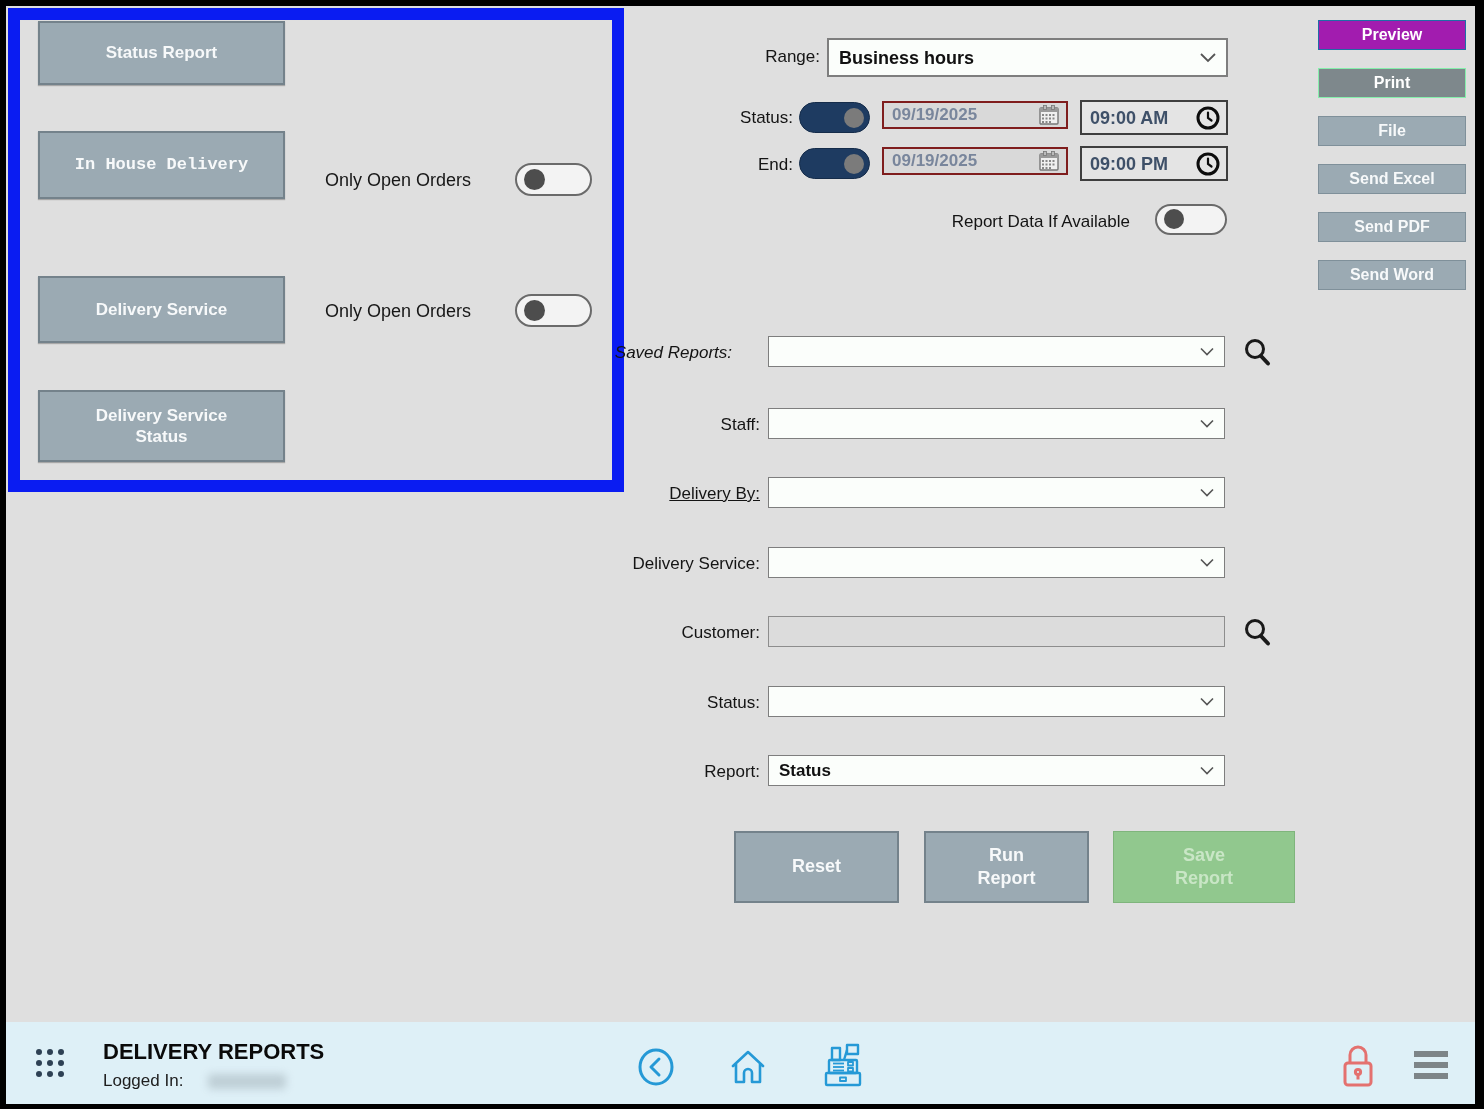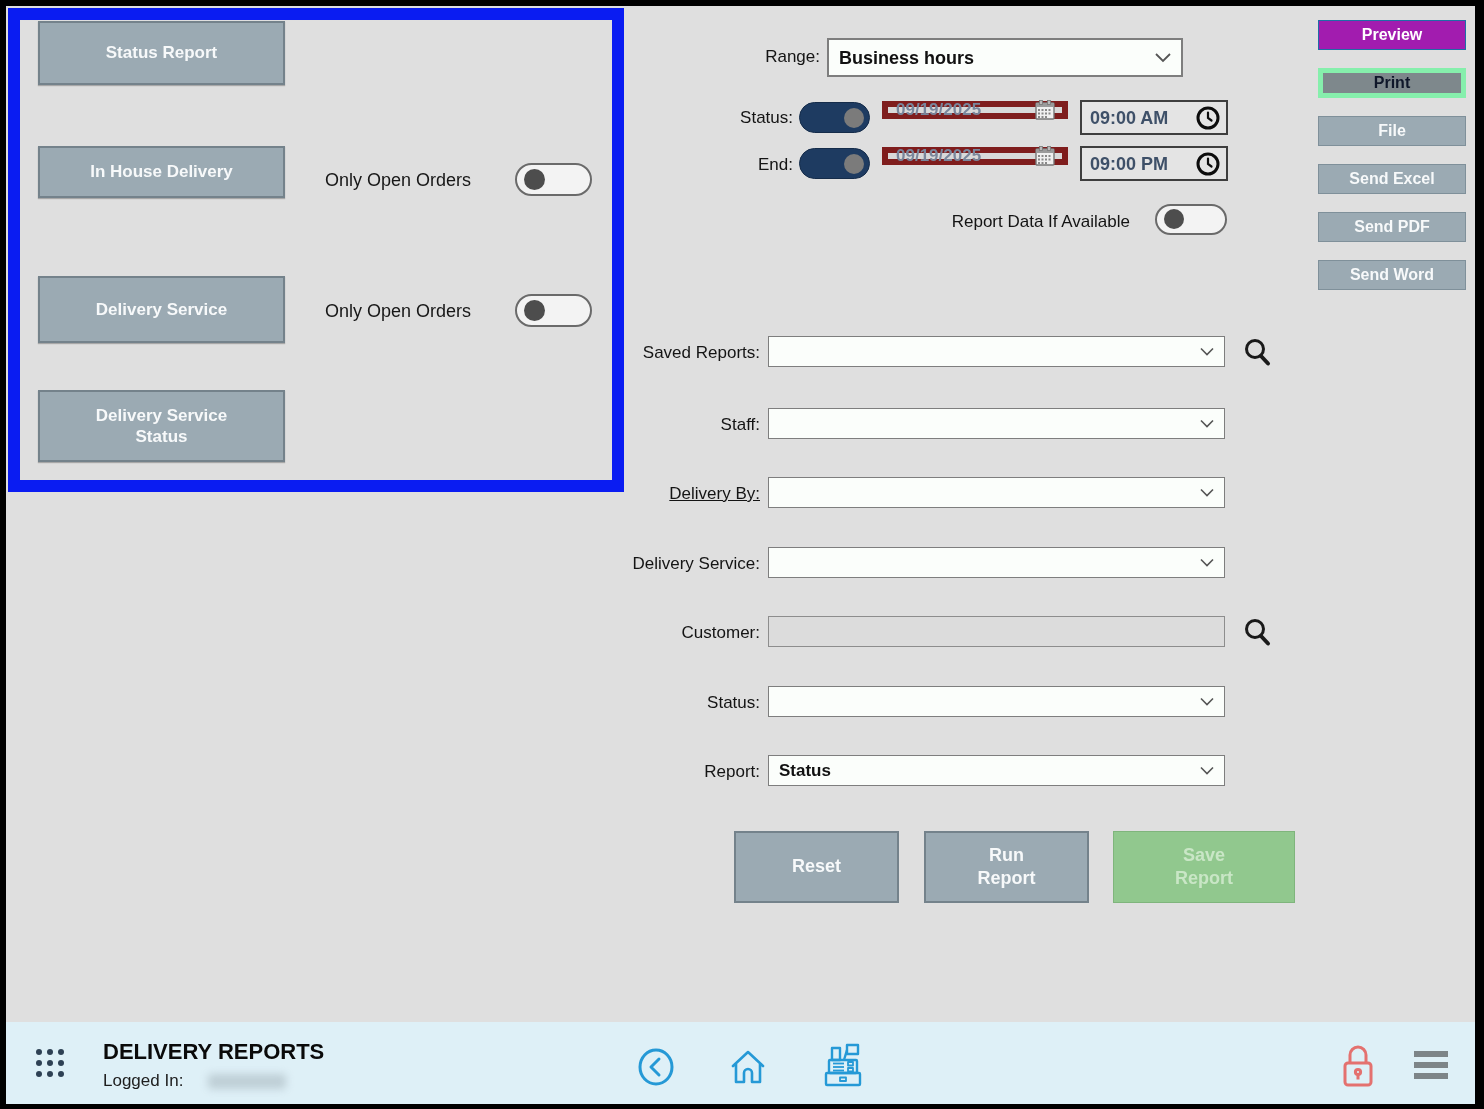--- a/index.html
+++ b/index.html
@@ -11,21 +11,21 @@
   
   .highlight-box { position:absolute; left:8px; top:8px; width:616px; height:484px;
                    border:12px solid #0a1cf2; background:#dfdfdf; }
 
   
   .report-btn { position:absolute; left:38px; width:247px; background:#9baab3;
                 border:2px solid #74828b; color:#f7f9fa; font-weight:bold; font-size:17px;
                 display:flex; align-items:center; justify-content:center; text-align:center;
                 line-height:1.25; box-shadow:0 1px 1px rgba(0,0,0,.25); cursor:pointer; }
   .rb1 { top:21px; height:64px; }
-  .rb2 { top:146px; height:52px; }
+  .rb2 { top:131px; height:68px;font-family:Liberation Mono, monospace; }
   .rb3 { top:276px; height:67px; }
   .rb4 { top:390px; height:72px; padding:0 28px; }
 
   .side-label { position:absolute; font-size:18px; color:#171717; }
   .ooo1 { left:325px; top:170px; }
   .ooo2 { left:325px; top:301px; }
 
   
   .toggle { position:absolute; border-radius:17px; cursor:pointer; }
   .toggle .knob { position:absolute; border-radius:50%; }
@@ -36,24 +36,24 @@
   .toggle.off.small { width:72px; height:31px; }
   .toggle.off.small .knob { width:20px; height:20px; top:3px; }
 
   
   .flabel { position:absolute; width:200px; text-align:right; font-size:17px; color:#141414; }
   .select-box { position:absolute; background:#fbfefb; border:1px solid #7e7e7e; cursor:pointer; }
   .select-box .val { position:absolute; left:10px; top:50%; transform:translateY(-50%);
                      font-size:16px; color:#111; }
   .select-box .val.bold { font-weight:bold; font-size:18px; }
   .select-box .chev { position:absolute; right:10px; top:50%; transform:translateY(-50%); }
-  .range-box { left:827px; top:38px; width:356px; height:39px; border:2px solid #7e7e7e; }
-
-  .date-box { position:absolute; width:186px; height:18px; background:#d9d9d9;
-              border:6px solid #7f1d1d; cursor:pointer; }
+  .range-box { left:827px; top:38px; width:401px; height:39px; border:2px solid #7e7e7e; }
+
+  .date-box { position:absolute; width:186px; height:28px; background:#d9d9d9;
+              border:2px solid #7f1d1d; cursor:pointer; }
   .date-box .val { position:absolute; left:8px; top:50%; transform:translateY(-50%);
                    font-size:17px; font-weight:bold; color:#79869c; }
   .date-box svg { position:absolute; right:5px; top:50%; transform:translateY(-50%); }
   .time-box { position:absolute; width:148px; height:35px; background:#e4e4e4;
               border:2px solid #3e3e3e; cursor:pointer; }
   .time-box .val { position:absolute; left:8px; top:50%; transform:translateY(-50%);
                    font-size:18px; font-weight:bold; color:#3e5068; }
   .time-box svg { position:absolute; right:5px; top:50%; transform:translateY(-50%); }
 
   .field { height:31px; width:457px; left:768px; }
@@ -68,21 +68,21 @@
                 background:#9baab3; border:2px solid #74828b; color:#f7f9fa; }
   .btn-reset { left:734px; width:165px; }
   .btn-run { left:924px; width:165px; }
   .btn-save { left:1113px; width:182px; background:#91c88e; border:1px solid #7fb57c; color:#c9e6c6; }
 
   
   .exp-btn { position:absolute; left:1318px; width:148px; height:30px; display:flex;
              align-items:center; justify-content:center; font-weight:bold; font-size:16px;
              cursor:pointer; background:#9baab3; border:1px solid #7f909a; color:#f7f9fa; }
   .exp-primary { background:#a21caf; border:1px solid #1f6da6; color:#fff; }
-  .exp-disabled { background:#7e888c; border:5px solid #86efac; color:#0f172a; cursor:default; }
+  .exp-disabled { background:#7e888c; border:1px solid #86efac; color:#ffffff; cursor:default; }
 
   
   .bottom-bar { position:absolute; left:6px; right:9px; top:1022px; bottom:5px; background:#def0f7; }
   .grid-icon { position:absolute; left:36px; top:1049px; width:28px; height:32px;
                display:grid; grid-template-columns:repeat(3,6px); grid-template-rows:repeat(3,6px);
                gap:5px; cursor:pointer; }
   .grid-icon i { width:6px; height:6px; border-radius:50%; background:#2e4154; }
   .bar-title { position:absolute; left:103px; top:1039px; font-size:22px; font-weight:bold; color:#0a0a0a; }
   .bar-sub { position:absolute; left:103px; top:1071px; font-size:17px; color:#1d1d1d; }
   .redact { position:absolute; left:208px; top:1074px; width:78px; height:15px;
@@ -188,21 +188,21 @@
       <circle cx="13" cy="13" r="10" fill="none" stroke="#0c0c0c" stroke-width="3"></circle>
       <path d="M13 7.5 V13 L16.5 15.5" fill="none" stroke="#0c0c0c" stroke-width="2.2" stroke-linecap="round"></path>
     </svg>
   </div>
 
   <div class="flabel" style="left:860px; top:212px; width:270px;">Report Data If Available</div>
   <div class="toggle off small" style="left:1155px; top:204px;">
       <span class="knob"></span>
     </div>
 
-  <div class="flabel" style="left:560px; top:343px;">Saved Reports:</div>
+  <div class="flabel" style="left:532px; top:343px;font-style:italic;">Saved Reports:</div>
   <div class="select-box field" style="top:336px;">
     <span class="val"></span>
     <svg class="chev" width="14" height="9" viewBox="0 0 14 9">
         <polyline points="1,1 7,7 13,1" fill="none" stroke="#555" stroke-width="1.6"></polyline>
       </svg>
   </div>
   <svg class="mag" style="left:1241px; top:336px;" width="32" height="32" viewBox="0 0 32 32">
     <circle cx="14" cy="13" r="8.5" fill="none" stroke="#1a1a1a" stroke-width="3"></circle>
     <line x1="20" y1="20" x2="27" y2="27.5" stroke="#1a1a1a" stroke-width="4" stroke-linecap="round"></line>
   </svg>

